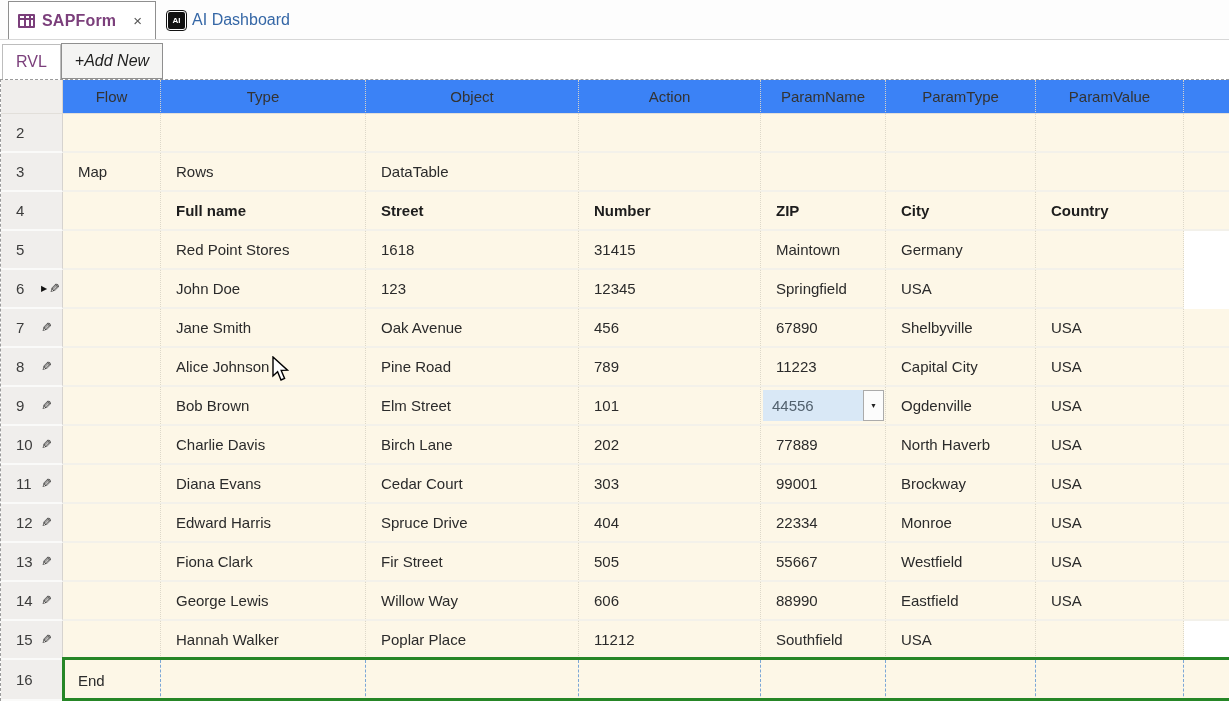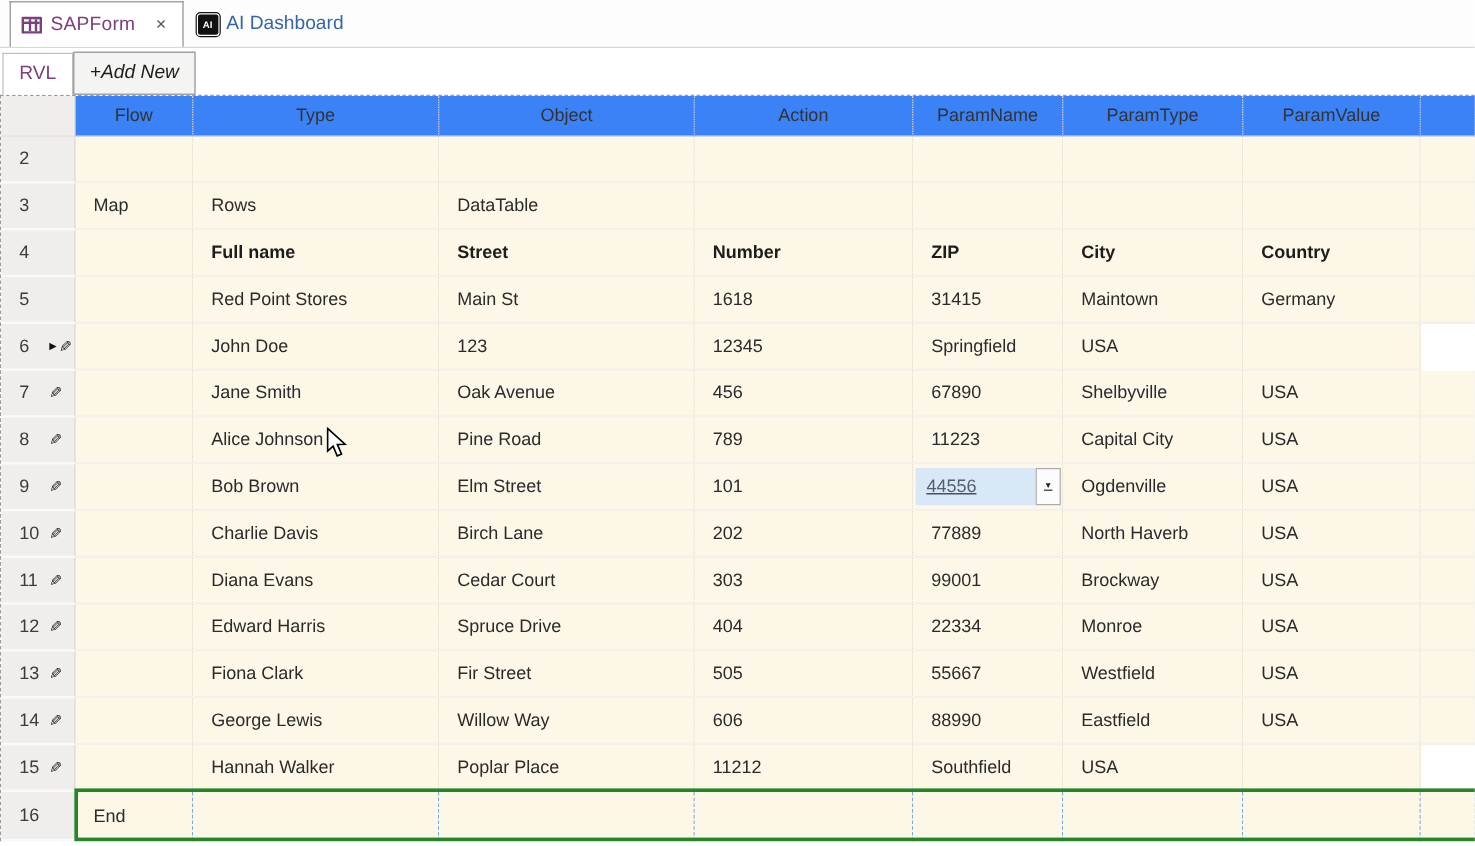--- a/index.html
+++ b/index.html
@@ -5,21 +5,21 @@
   * { margin:0; padding:0; box-sizing:border-box; }
   html,body { width:1229px; height:705px; overflow:hidden; background:#ffffff;
               font-family:"Liberation Sans", sans-serif; }
 
   
   .tabbar { height:40px; background:#fdfdfd; display:flex; align-items:flex-end;
             border-bottom:1px solid #d7d7d7; position:relative; }
   .doc-tab { display:flex; align-items:center; height:38px; padding:0 10px 0 9px;
              margin-left:8px; background:#ffffff; border:1px solid #8f8f8f; border-bottom:none;
              cursor:default; }
-  .doc-tab .tablabel { font-size:16px; font-weight:normal; color:#7b3f7b; margin-left:7px; letter-spacing:.2px; }
+  .doc-tab .tablabel { font-size:16px; font-weight:bold; color:#7b3f7b; margin-left:7px; letter-spacing:.2px; }
   .doc-tab .close { margin-left:14px; color:#555; font-size:15px; line-height:1; padding:1px 3px; }
   .grid-ico { width:17px; height:14px; border:2px solid #7b3f7b; border-radius:1px; position:relative; }
   .grid-ico:before { content:""; position:absolute; left:0; right:0; top:2px; height:2px; background:#7b3f7b; }
   .grid-ico:after  { content:""; position:absolute; top:0; bottom:0; left:4px; width:2px; background:#7b3f7b;
                      box-shadow:5px 0 0 #7b3f7b; }
   .plain-tab { display:flex; align-items:center; height:38px; padding:0 12px; }
   .plain-tab .tablabel { font-size:16px; color:#3567a6; margin-left:7px; }
   .chip-ico { width:17px; height:17px; background:#111; color:#fff; font-size:8px; font-weight:bold;
               display:flex; align-items:center; justify-content:center; border-radius:2px;
               outline:1px solid #111; outline-offset:1px; }
@@ -54,21 +54,21 @@
           white-space:nowrap; overflow:hidden; }
   .brow.bold .cell { font-weight:bold; color:#1d1d1d; }
 
   
   .brow.green { position:relative; }
   .brow.green .cell { border-right:1px dashed #7ba7d7; border-bottom:none; }
   .green-box { position:absolute; left:61px; right:-8px; top:-3px; bottom:0;
                border:3px solid #268626; pointer-events:none; }
 
   
-  .combo { display:flex; align-items:stretch; height:31px; width:121px; margin-left:-13px;text-decoration:underline; }
+  .combo { display:flex; align-items:stretch; height:31px; width:121px; margin-left:-13px; }
   .combo-value { flex:1; background:#d9e8f6; display:flex; align-items:center; padding-left:9px;
                  font-size:15px; color:#52616e; }
   .combo-btn { width:21px; background:#fcfcfc; border:1px solid #ababab;
                display:flex; align-items:center; justify-content:center; }
   .combo-btn span { font-size:7px; color:#222; }
 
   
   .cursor { position:absolute; left:272px; top:356px; pointer-events:none; z-index:50; }
 </style>
 </head>
@@ -142,21 +142,20 @@
         <div class="cell">City</div>
         <div class="cell">Country</div>
         <div class="cell"></div>
       </div>
       <div class="grow brow">
         <div class="rownum">
           <span class="n">5</span>
         </div>
         <div class="cell"></div>
         <div class="cell">Red Point Stores</div>
-        <div class="cell">Main St</div>
         <div class="cell">1618</div>
         <div class="cell">31415</div>
         <div class="cell">Maintown</div>
         <div class="cell">Germany</div>
         <div class="cell"></div>
       </div>
       <div class="grow brow">
         <div class="rownum">
           <span class="n">6</span>
           <span class="marker">▶</span>

